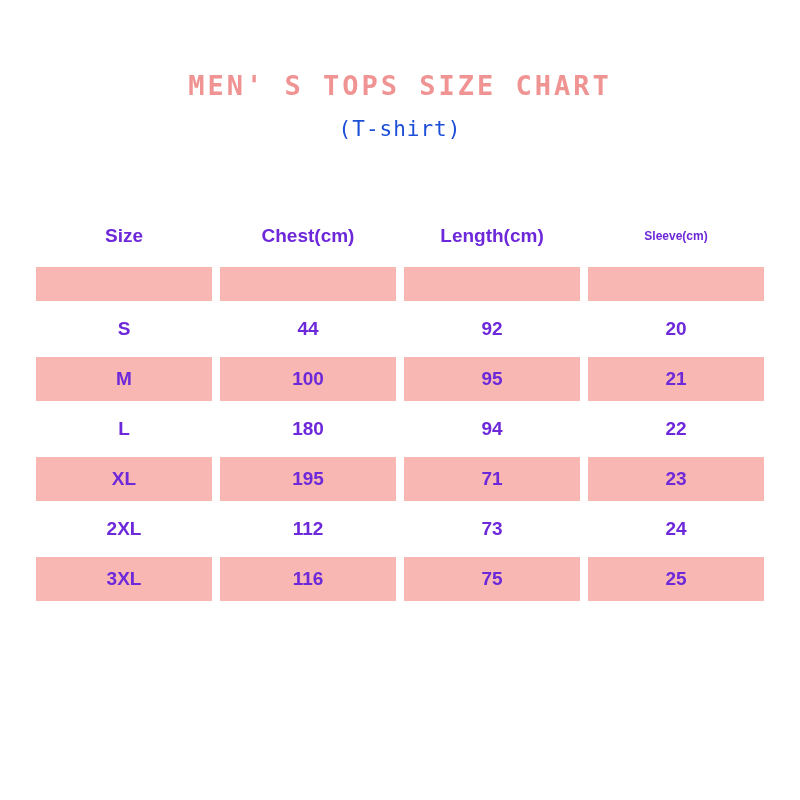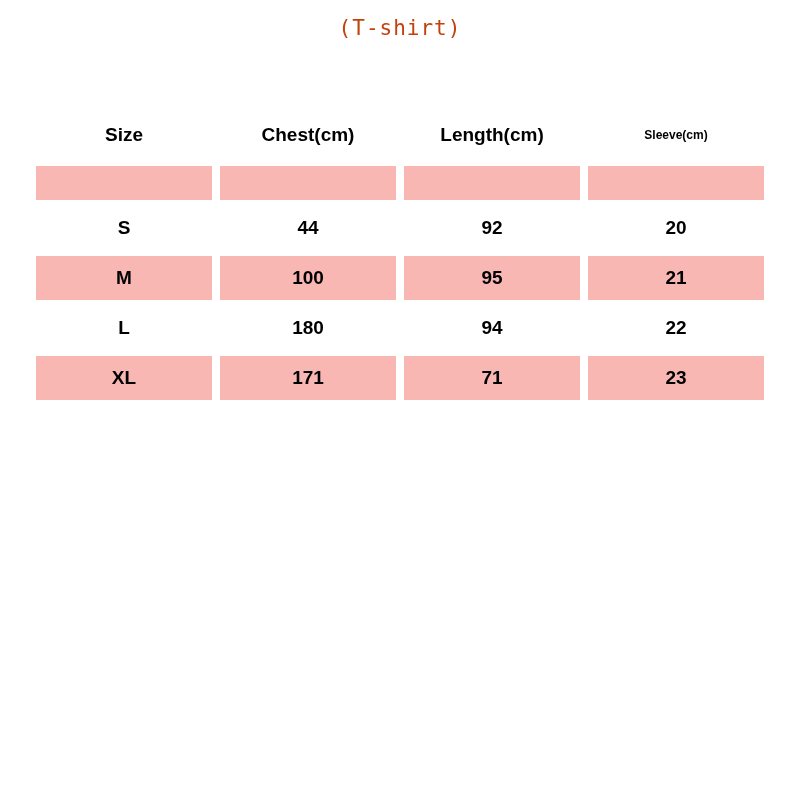--- a/index.html
+++ b/index.html
@@ -23,21 +23,21 @@
     text-align: center;
     color: #f09393;
     font-family: "DejaVu Sans Mono", monospace;
     font-weight: bold;
     font-size: 27px;
     letter-spacing: 3px;
     margin-top: 70px;
   }
   .subtitle {
     text-align: center;
-    color: #c2410c;
+    color: #1d4ed8;
     font-family: "DejaVu Sans Mono", monospace;
     font-size: 21px;
     letter-spacing: 1px;
     margin-top: 16px;
   }
   .table-wrap {
     margin-top: 64px;
     padding: 0 28px;
   }
   table.size-chart {
@@ -46,21 +46,21 @@
     border-spacing: 8px 6px;
     table-layout: fixed;
   }
   table.size-chart th,
   table.size-chart td {
     text-align: center;
     vertical-align: middle;
     height: 36px;
     padding: 0;
     font-weight: bold;
-    color: #000000;
+    color: #6d28d9;
   }
   table.size-chart th {
     font-size: 19px;
     height: 50px;
     background: transparent;
   }
   table.size-chart th.small-head {
     font-size: 12px;
   }
   tr.band td {
@@ -81,20 +81,21 @@
   tr.data td {
     height: 44px;
     line-height: 44px;
   }
 </style>
 </head>
 <body>
 
 <div class="page">
 
+  <div class="title">MEN' S TOPS SIZE CHART</div>
   <div class="subtitle">(T-shirt)</div>
 
   <div class="table-wrap">
     <table class="size-chart">
       <thead>
         <tr>
           <th>Size</th>
           <th>Chest(cm)</th>
           <th>Length(cm)</th>
           <th class="small-head">Sleeve(cm)</th>
@@ -120,21 +121,33 @@
           <td>21</td>
         </tr>
         <tr class="plain data">
           <td>L</td>
           <td>180</td>
           <td>94</td>
           <td>22</td>
         </tr>
         <tr class="band data">
           <td>XL</td>
-          <td>171</td>
+          <td>195</td>
           <td>71</td>
           <td>23</td>
+        </tr>
+        <tr class="plain data">
+          <td>2XL</td>
+          <td>112</td>
+          <td>73</td>
+          <td>24</td>
+        </tr>
+        <tr class="band data">
+          <td>3XL</td>
+          <td>116</td>
+          <td>75</td>
+          <td>25</td>
         </tr>
       </tbody>
     </table>
   </div>
 
 </div>
 
 </body></html>

